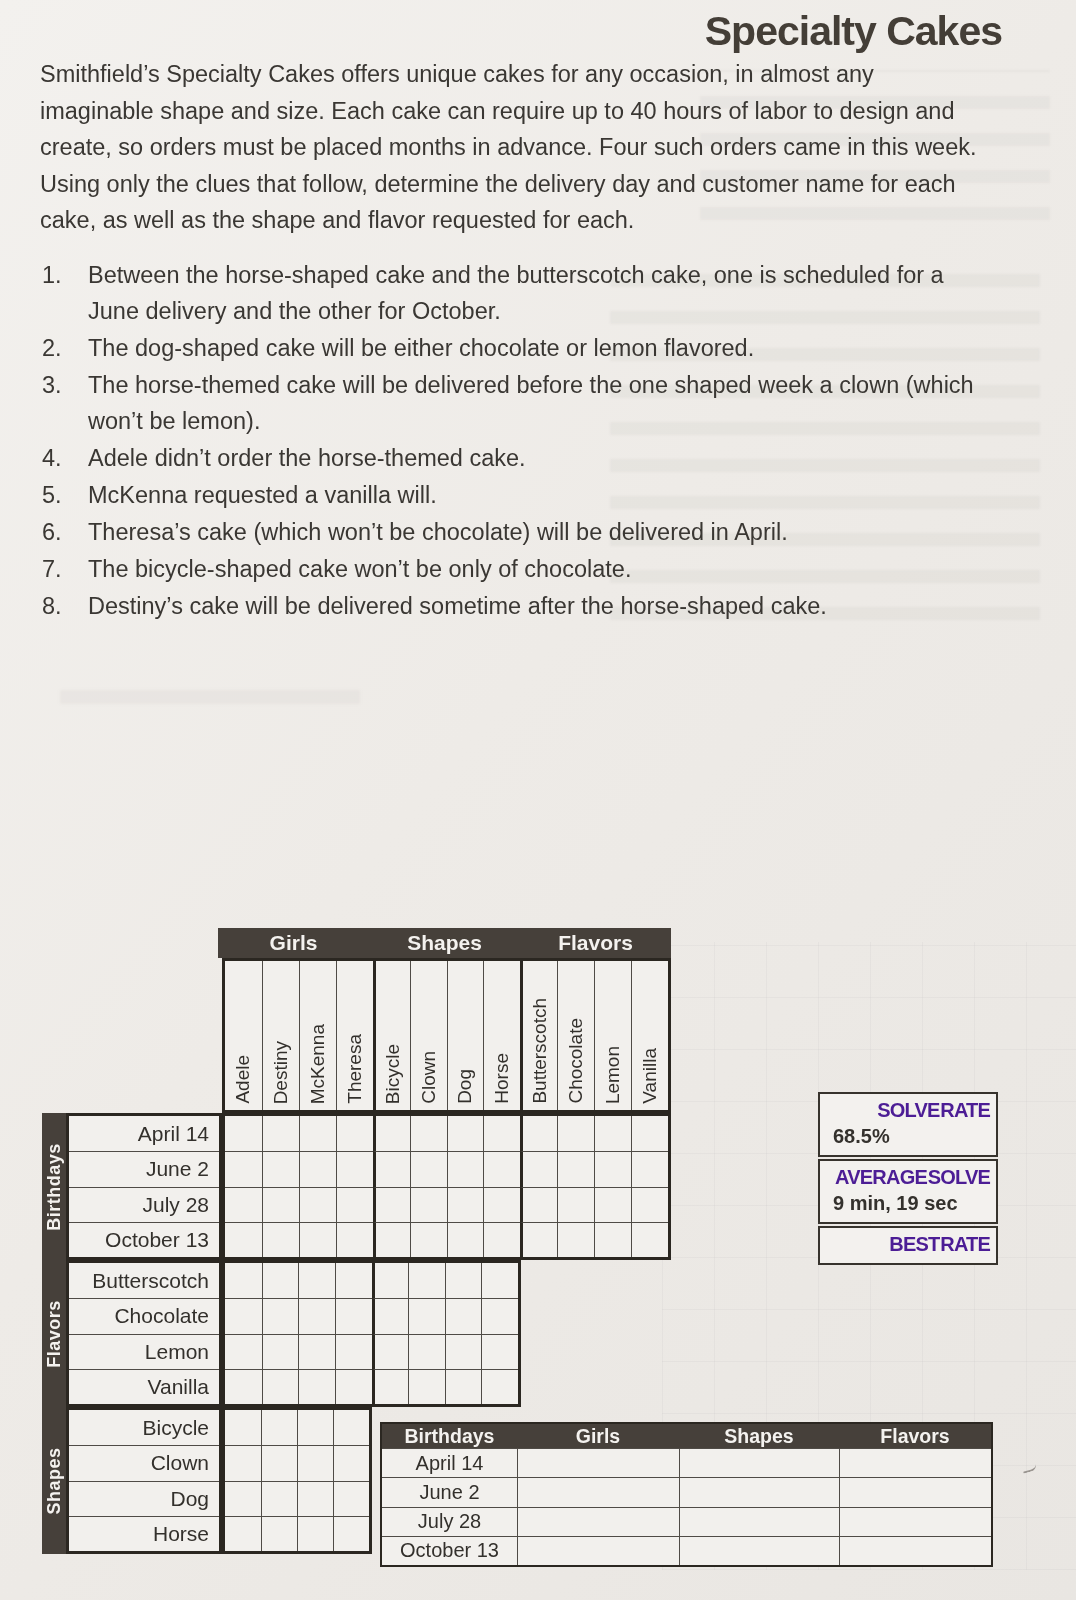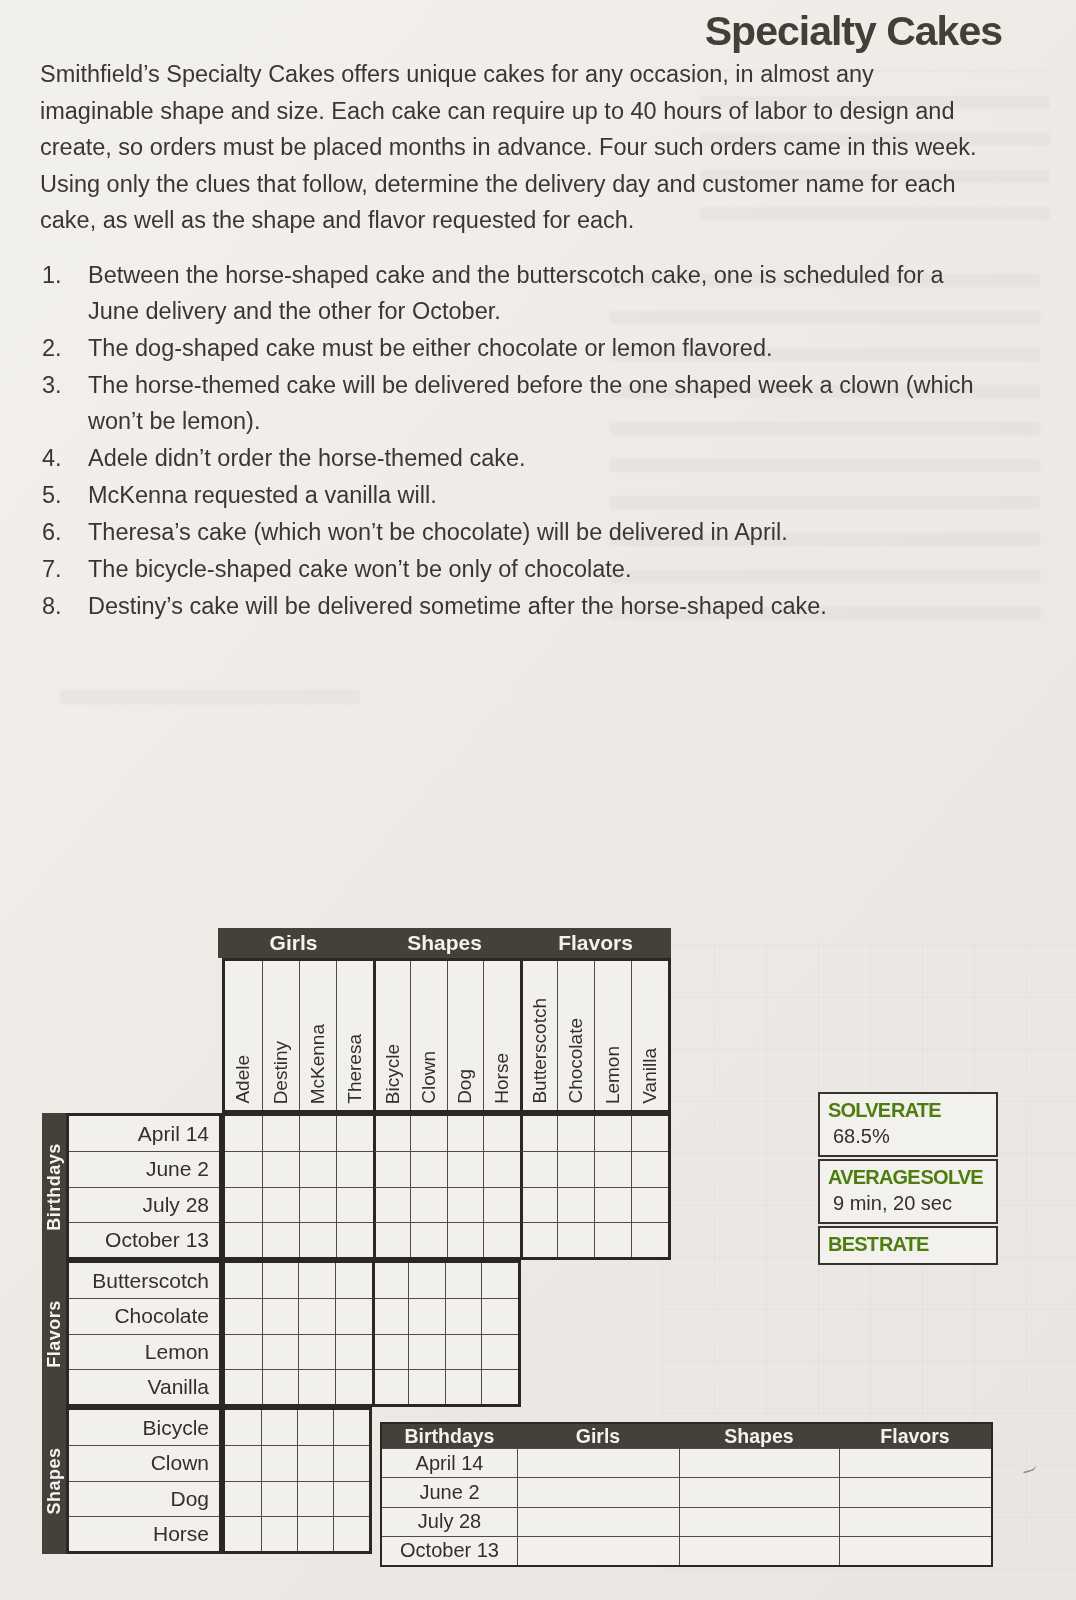--- a/index.html
+++ b/index.html
@@ -71,22 +71,22 @@
     position:absolute;left:24px;top:0;width:156px;height:100%;box-sizing:border-box;
     border:3px solid #2b2721;background:#f2f0ed;display:grid;grid-template-rows:repeat(4,1fr);
   }
   .rg-cell{border-top:1px solid #4f4b46;display:flex;align-items:center;justify-content:flex-end;
     padding-right:10px;font-size:21px;color:#33302c;}
   .rg-cell.r0{border-top:none;}
 
   
   .stats{left:818px;top:1092px;width:180px;}
   .stat{box-sizing:border-box;border:2.5px solid #37332d;background:#f3f1ee;margin-bottom:2px;padding:3px 6px 6px 8px;}
-  .stat .lab{font-weight:bold;font-size:20px;letter-spacing:-0.8px;word-spacing:-4px;color:#4d7c0f;line-height:26px;}
-  .stat .val{font-size:20px;color:#34312d;line-height:26px;padding-left:5px;}
+  .stat .lab{font-weight:bold;font-size:20px;letter-spacing:-0.8px;word-spacing:-4px;color:#4c1d95;line-height:26px;text-align:right;}
+  .stat .val{font-size:20px;color:#34312d;line-height:26px;padding-left:5px;font-weight:bold;}
 
   
   .ans{left:380px;top:1422px;width:613px;box-sizing:border-box;border:2px solid #2b2721;background:#f2f0ed;}
   .ans-head{display:flex;background:#46403a;height:24px;}
   .ans-head span{color:#f4f2ef;font-weight:bold;font-size:19.5px;line-height:24px;text-align:center;}
   .ah0{width:135px;} .ah1{width:162px;} .ah2{width:160px;} .ah3{width:152px;}
   .ans-body{display:grid;grid-template-columns:135px 162px 160px 152px;grid-auto-rows:29.25px;}
   .ans-cell{border-top:1px solid #4f4b46;border-left:1px solid #4f4b46;display:flex;align-items:center;justify-content:center;font-size:20px;color:#33302c;}
   .ans-cell.c0{border-left:none;}
   .mark{left:1022px;top:1462px;width:14px;height:8px;border-bottom:2px solid rgba(90,84,78,.55);transform:rotate(-15deg);border-radius:0 0 6px 0;}
@@ -104,21 +104,21 @@
   <div class="z title">Specialty Cakes</div>
   <div class="z intro">Smithfield’s Specialty Cakes offers unique cakes for any occasion, in almost any imaginable shape and size. Each cake can require up to 40 hours of labor to design and create, so orders must be placed months in advance. Four such orders came in this week. Using only the clues that follow, determine the delivery day and customer name for each cake, as well as the shape and flavor requested for each.</div>
 
   <div class="z clues">
       <div class="clue">
         <span class="clue-num">1.</span>
         <span class="clue-text">Between the horse-shaped cake and the butterscotch cake, one is scheduled for a June delivery and the other for October.</span>
       </div>
       <div class="clue">
         <span class="clue-num">2.</span>
-        <span class="clue-text">The dog-shaped cake must be either chocolate or lemon flavored.</span>
+        <span class="clue-text">The dog-shaped cake will be either chocolate or lemon flavored.</span>
       </div>
       <div class="clue">
         <span class="clue-num">3.</span>
         <span class="clue-text">The horse-themed cake will be delivered before the one shaped week a clown (which won’t be lemon).</span>
       </div>
       <div class="clue">
         <span class="clue-num">4.</span>
         <span class="clue-text">Adele didn’t order the horse-themed cake.</span>
       </div>
       <div class="clue">
@@ -319,21 +319,21 @@
       </div>
   </div>
 
   <div class="z stats">
     <div class="stat">
       <div class="lab">SOLVE RATE</div>
       <div class="val">68.5%</div>
     </div>
     <div class="stat">
       <div class="lab">AVERAGE SOLVE</div>
-      <div class="val">9 min, 20 sec</div>
+      <div class="val">9 min, 19 sec</div>
     </div>
     <div class="stat">
       <div class="lab">BEST RATE</div>
     </div>
   </div>
 
   <div class="z ans">
     <div class="ans-head">
         <span class="ah0">Birthdays</span>
         <span class="ah1">Girls</span>

